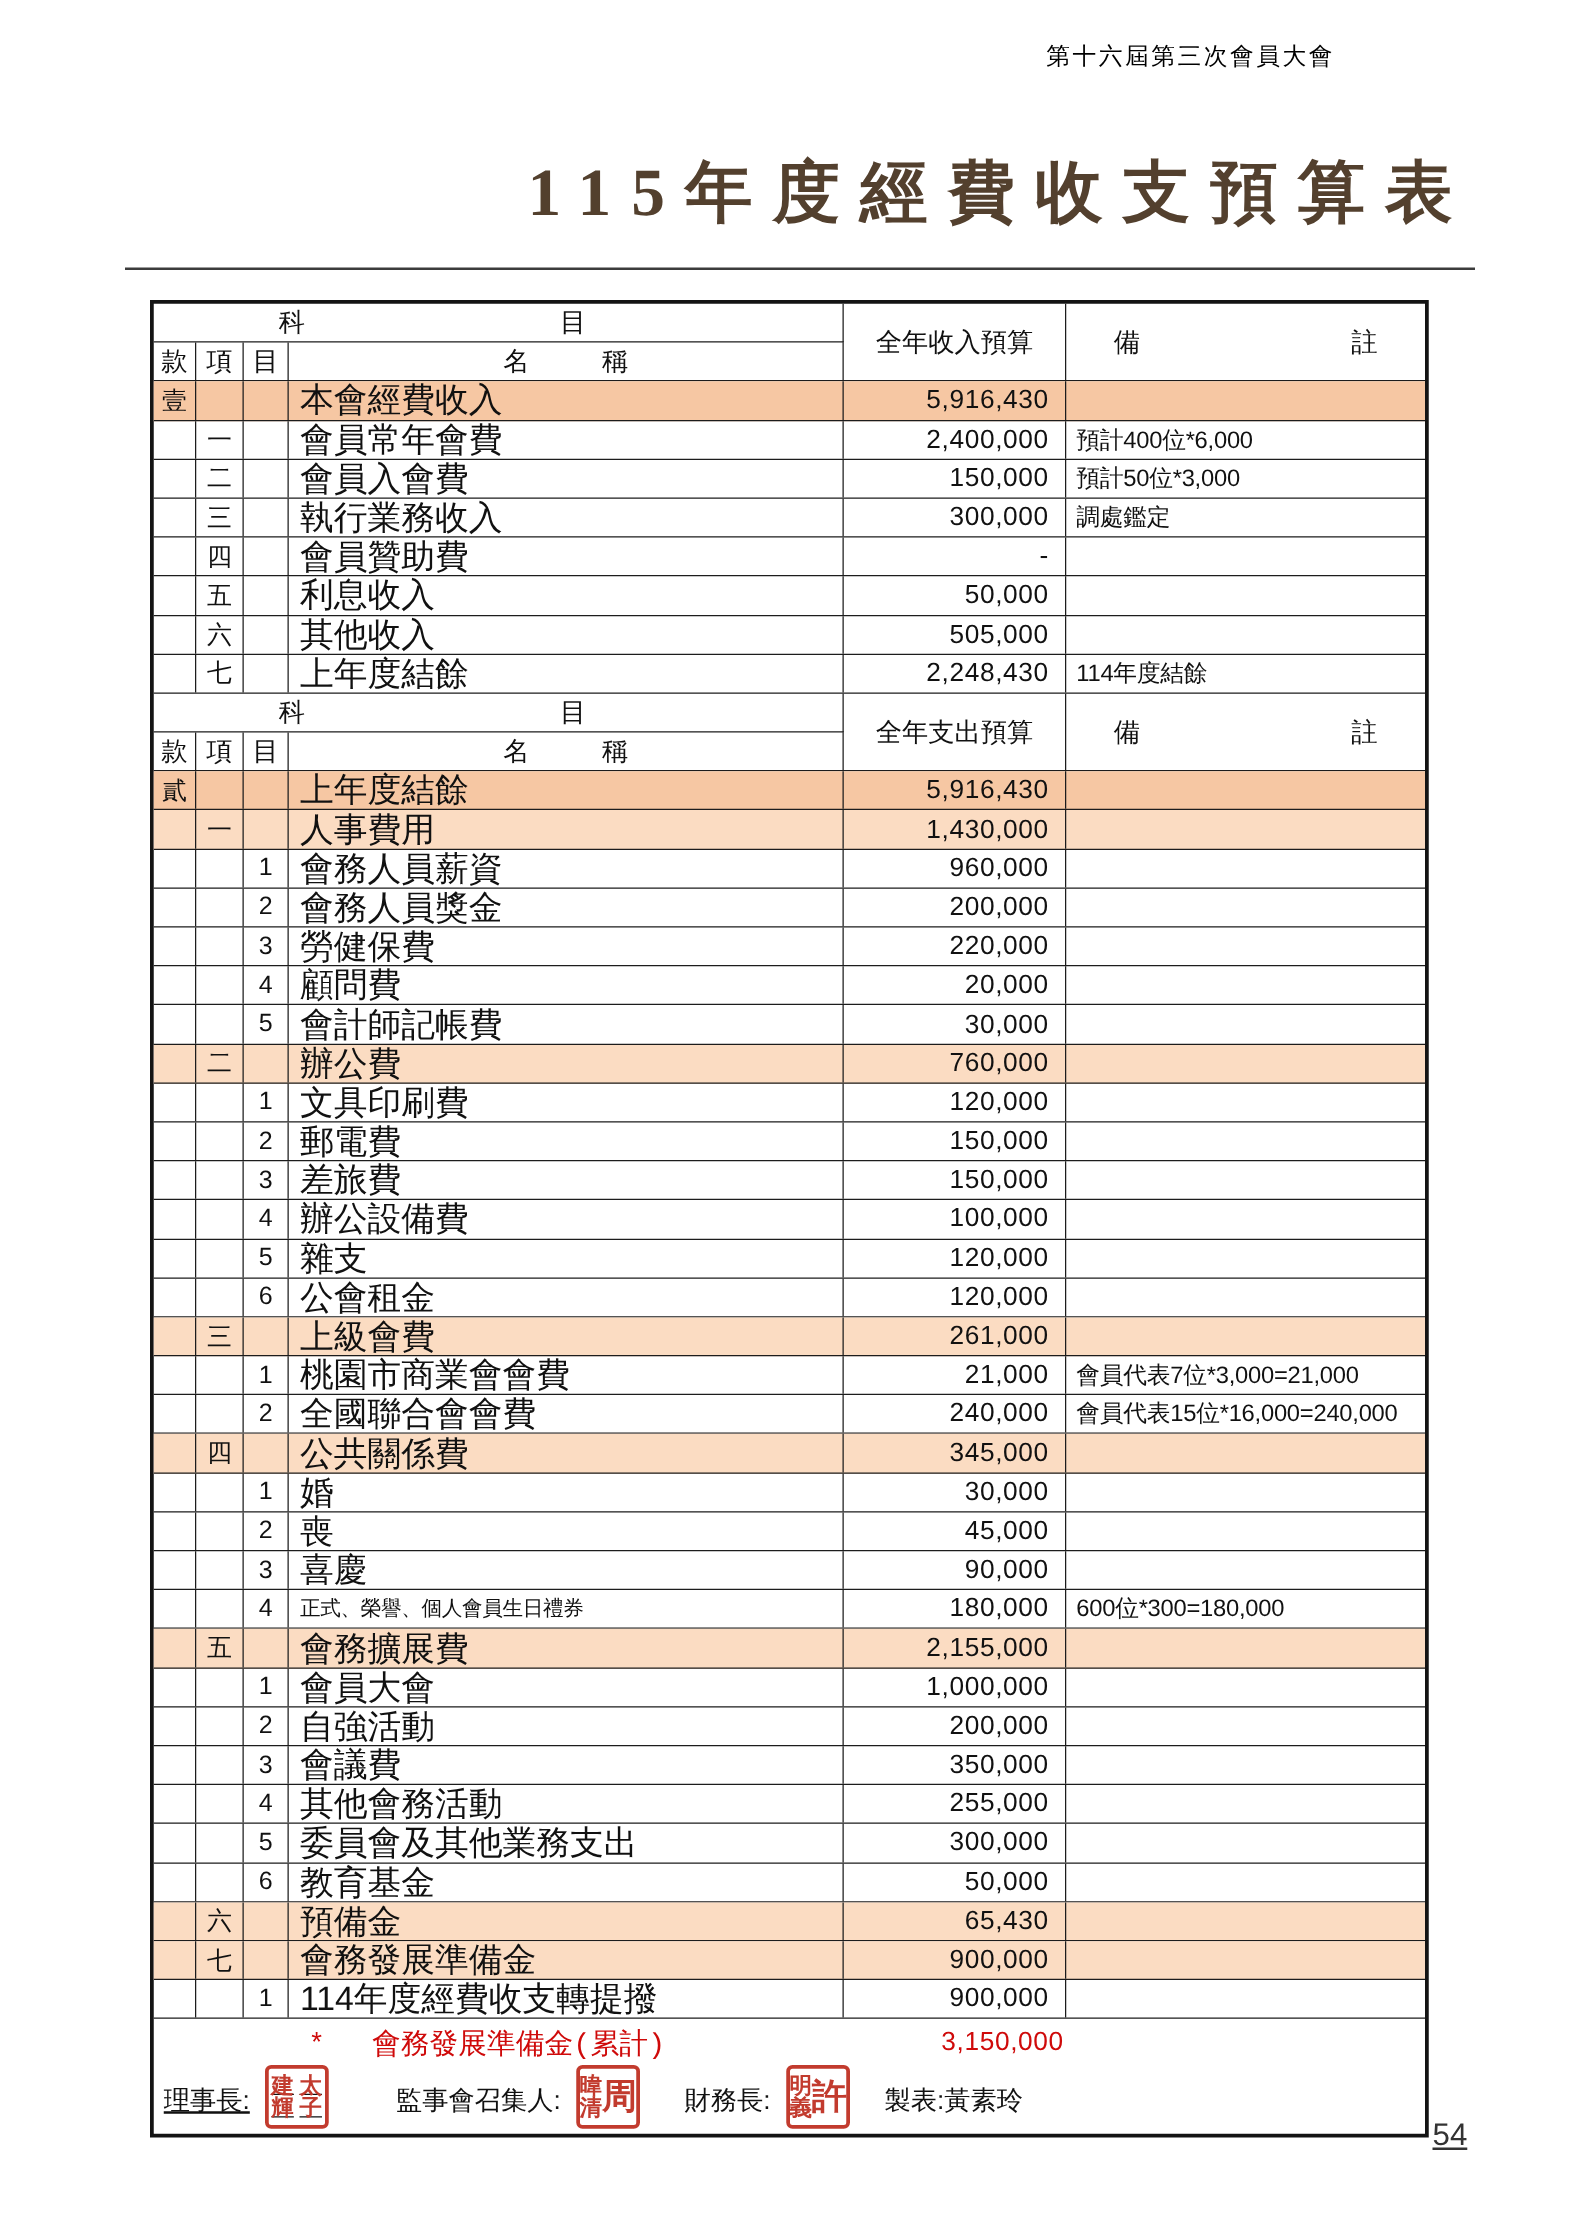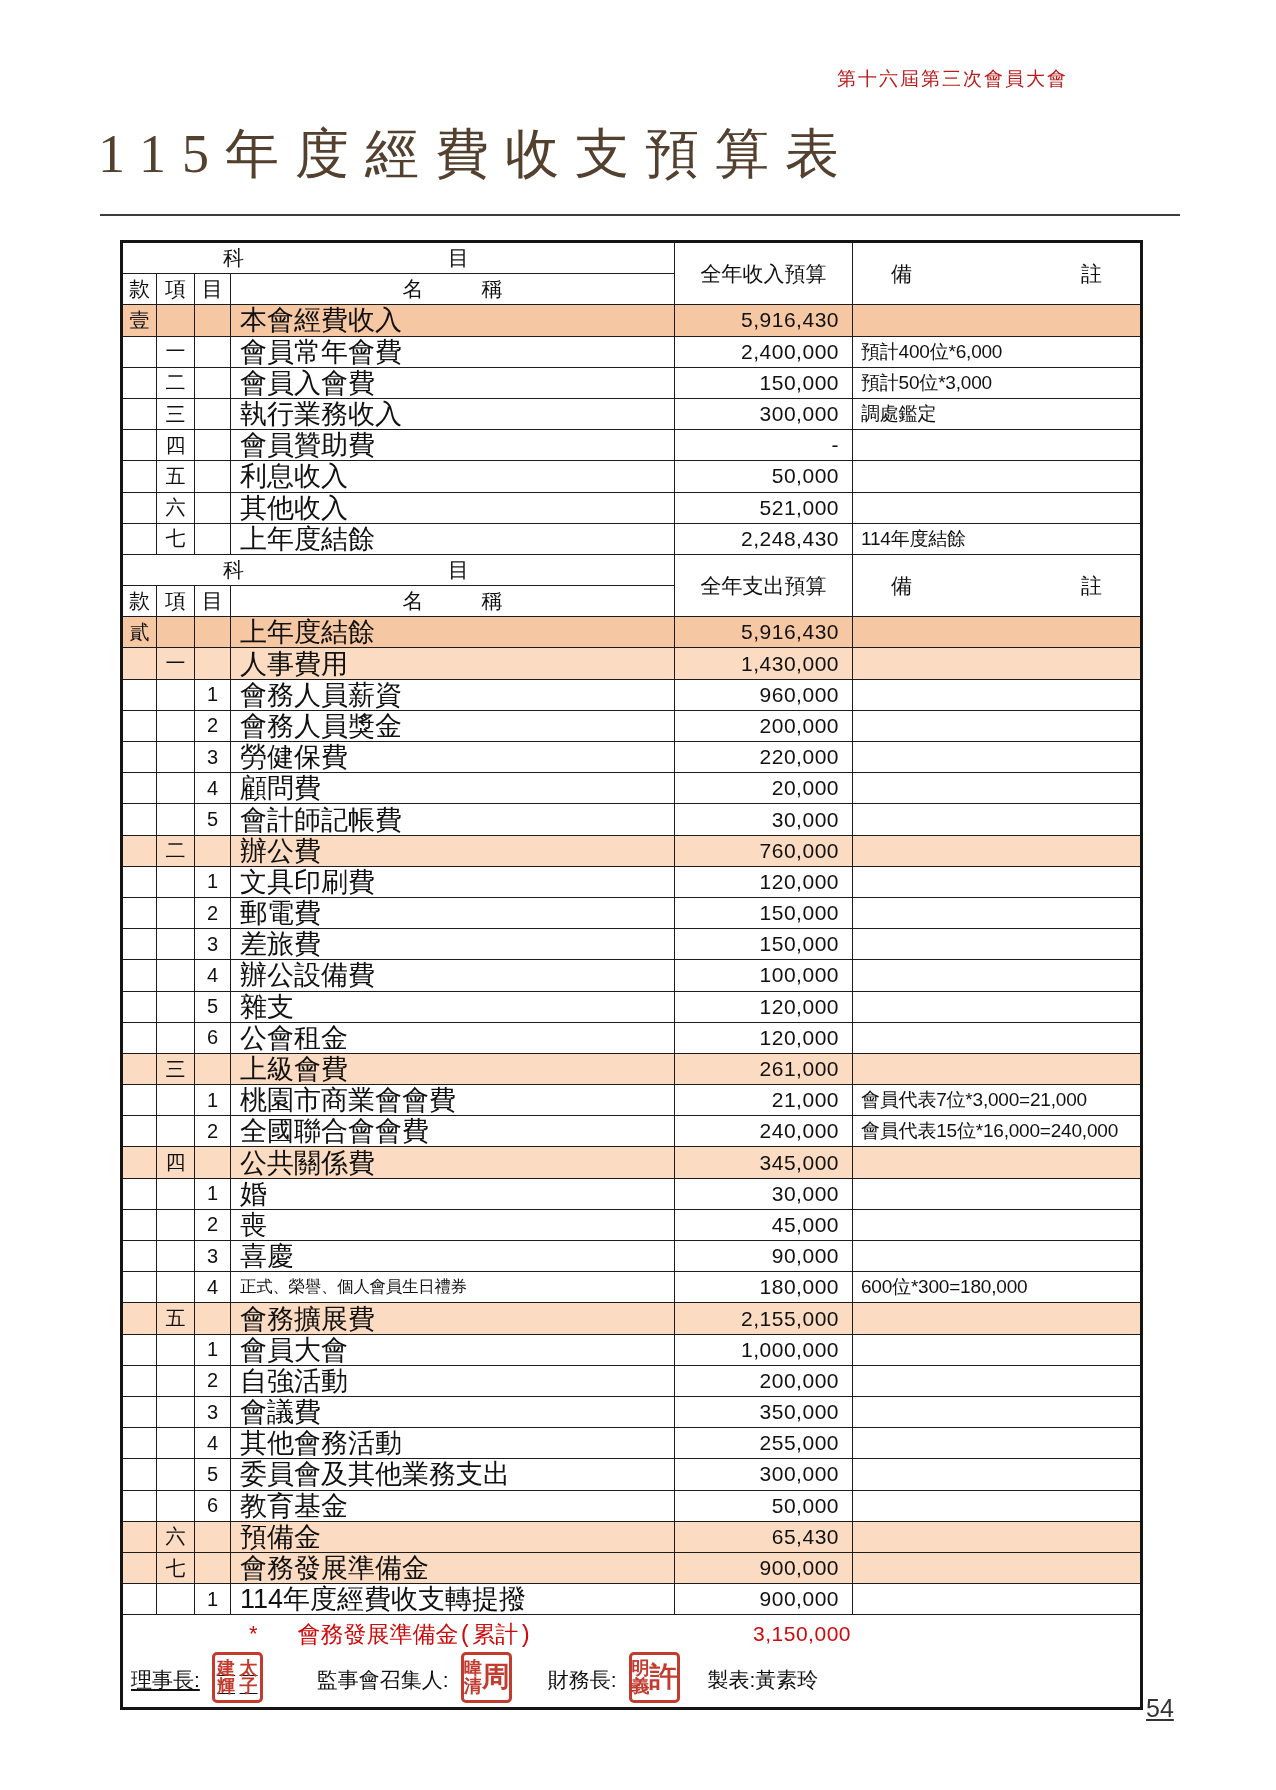--- a/index.html
+++ b/index.html
@@ -10,34 +10,34 @@
   }
   .page {
     position: relative;
     width: 1276px;
     height: 1790px;
     background: #ffffff;
     overflow: hidden;
   }
   .header-right {
     position: absolute;
-    top: 66px;
+    top: 32px;
     right: 208px;
     font-size: 19px;
     letter-spacing: 2px;
-    color: #b91c1c;
+    color: #000000;
   }
   .doc-title {
     position: absolute;
     top: 118px;
     left: 98px;
     width: 1080px;
-    text-align: left;
+    text-align: right;
     font-family: "Liberation Serif", "DejaVu Serif", serif;
-    font-weight: normal;
+    font-weight: bold;
     font-size: 54px;
     letter-spacing: 16px;
     color: #53402e;
     white-space: nowrap;
   }
   .title-rule {
     position: absolute;
     top: 214px;
     left: 100px;
     width: 1080px;
@@ -226,21 +226,21 @@
         <div class="c-mu"></div>
         <div class="c-name">利息收入</div>
         <div class="c-amount">50,000</div>
         <div class="c-note"></div>
       </div>
       <div class="trow">
         <div class="c-kuan"></div>
         <div class="c-xiang">六</div>
         <div class="c-mu"></div>
         <div class="c-name">其他收入</div>
-        <div class="c-amount">521,000</div>
+        <div class="c-amount">505,000</div>
         <div class="c-note"></div>
       </div>
       <div class="trow">
         <div class="c-kuan"></div>
         <div class="c-xiang">七</div>
         <div class="c-mu"></div>
         <div class="c-name">上年度結餘</div>
         <div class="c-amount">2,248,430</div>
         <div class="c-note">114年度結餘</div>
       </div>

